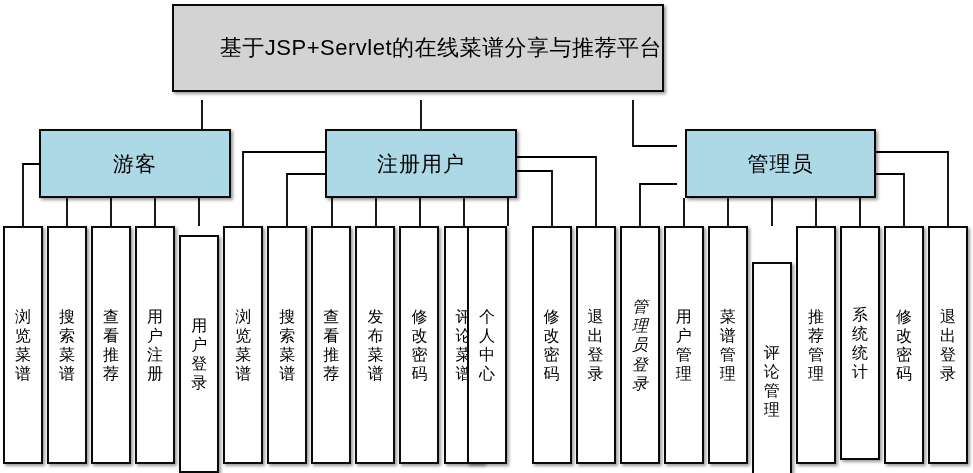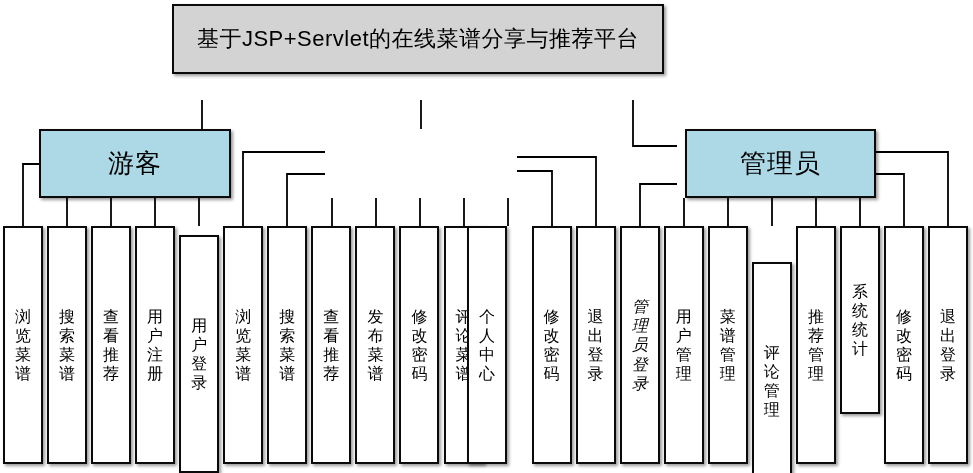--- a/index.html
+++ b/index.html
@@ -32,29 +32,30 @@
   }
   .node {
     position: absolute;
     border: 2px solid var(--border-color);
     display: flex;
     align-items: center;
     justify-content: center;
     box-shadow: 2px 2px 3px rgba(0,0,0,0.40);
   }
   .root-node {
-    left: 172px; top: 4px; width: 492px; height: 70px;
+    left: 172px; top: 4px; width: 492px; height: 88px;
     background: var(--root-fill);
     font-size: 22px;
     letter-spacing: 0.5px;
+    justify-content: flex-end;
   }
   .role-node {
     top: 129px; height: 69px;
     background: var(--role-fill);
-    font-size: 26px;
+    font-size: 21px;
     letter-spacing: 1px;
   }
   .role-visitor { left: 39px;  width: 192px; }
   .role-user    { left: 325px; width: 192px; }
   .role-admin   { left: 677px; width: 191px; margin-left: 8px; }
   .leaf {
     background: var(--leaf-fill);
   }
   .leaf > span {
     display: block;
@@ -102,20 +103,23 @@
     <polyline points="868,174 904,174 904,226"></polyline>
     <polyline points="868,152 948,152 948,226"></polyline>
   </svg>
 
   <div class="node root-node">
     <span>基于JSP+Servlet的在线菜谱分享与推荐平台</span>
   </div>
 
   <div class="node role-node role-visitor">
     <span>游客</span>
+  </div>
+  <div class="node role-node role-user">
+    <span>注册用户</span>
   </div>
   <div class="node role-node role-admin">
     <span>管理员</span>
   </div>
 
   <div id="leaf-layer">
       <div class="node leaf" style="left: 3px; top: 226px; width: 40px; height: 238px;">
         <span>浏览菜谱</span>
       </div>
       <div class="node leaf" style="left: 47px; top: 226px; width: 40px; height: 238px;">
@@ -165,21 +169,21 @@
       </div>
       <div class="node leaf" style="left: 707.8px; top: 226px; width: 40px; height: 238px;">
         <span>菜谱管理</span>
       </div>
       <div class="node leaf" style="left: 751.8px; top: 226px; width: 40px; height: 238px; margin-top: 36px;">
         <span>评论管理</span>
       </div>
       <div class="node leaf" style="left: 795.9px; top: 226px; width: 40px; height: 238px;">
         <span>推荐管理</span>
       </div>
-      <div class="node leaf" style="left: 839.9px; top: 226px; width: 40px; height: 188px;">
+      <div class="node leaf" style="left: 839.9px; top: 226px; width: 40px; height: 234px;">
         <span>系统统计</span>
       </div>
       <div class="node leaf" style="left: 884px; top: 226px; width: 40px; height: 238px;">
         <span>修改密码</span>
       </div>
       <div class="node leaf" style="left: 928px; top: 226px; width: 40px; height: 238px;">
         <span>退出登录</span>
       </div>
     </div>
 

